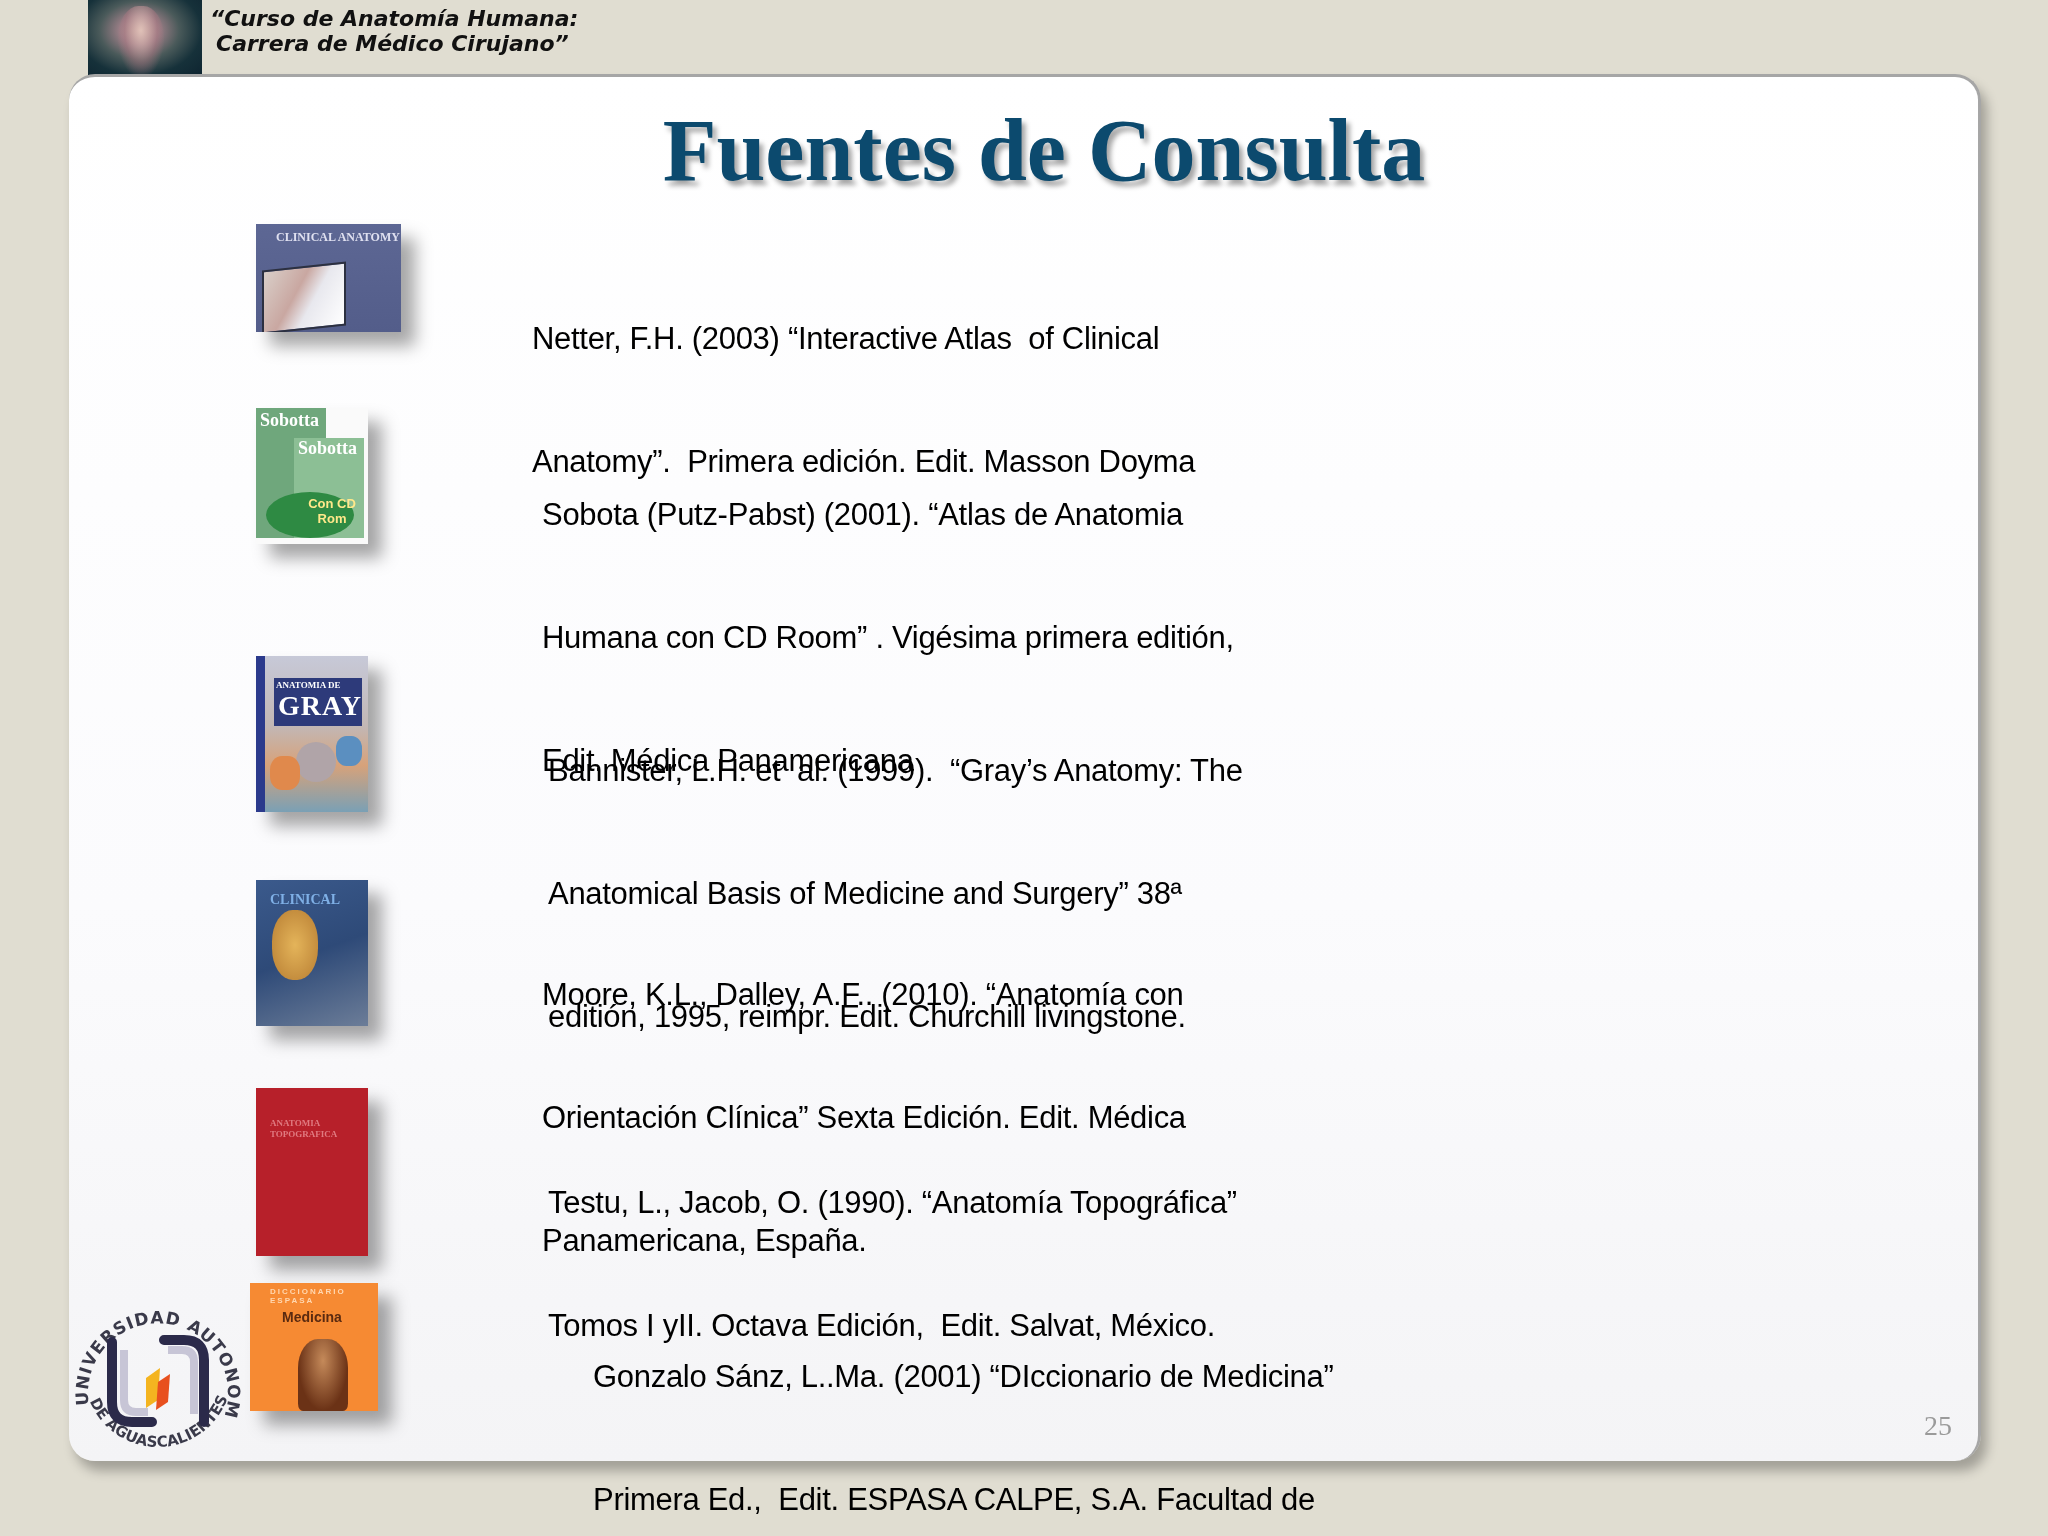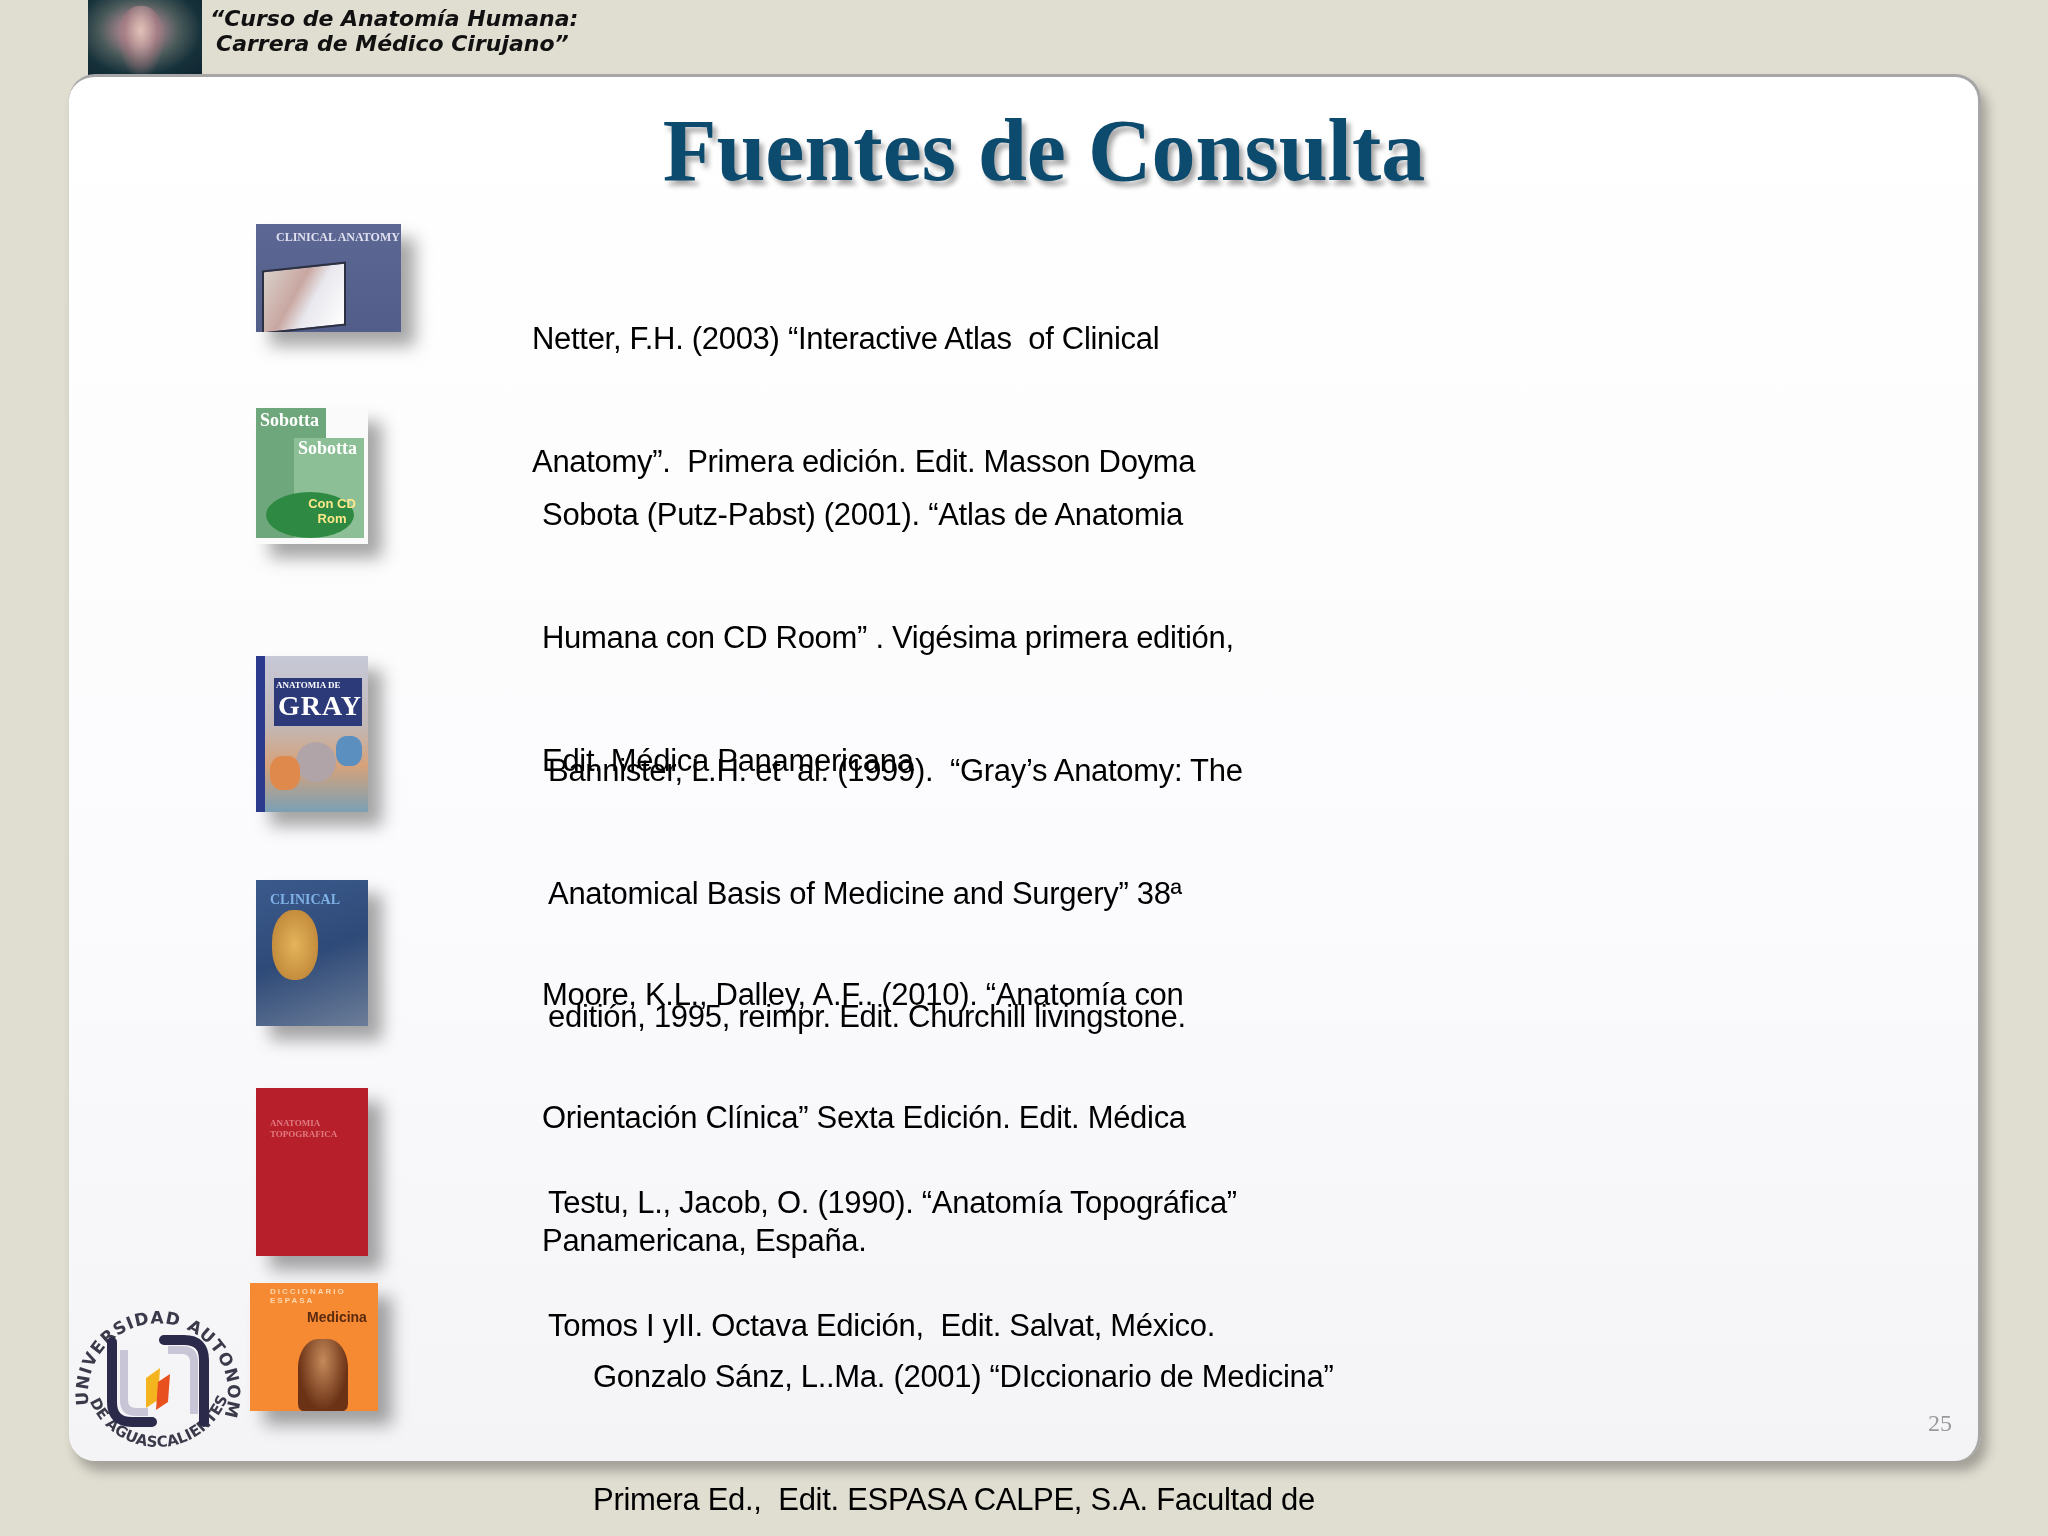--- a/index.html
+++ b/index.html
@@ -83,28 +83,28 @@
   .cover-moore .figure { position: absolute; left: 16px; top: 30px; width: 46px; height: 70px; border-radius: 45%; background: radial-gradient(ellipse, #e4b45a, #b77d32); }
   .cover-moore .t1 { left: 14px; top: 12px; font-size: 14px; color: #7fb0e6; }
   
   .cover-testut { left: 256px; top: 1088px; width: 112px; height: 168px;
     background: #b7202a; }
   .cover-testut .t1 { left: 14px; top: 30px; font-size: 9px; color: #e07a80; line-height: 11px; }
   
   .cover-dicc { left: 250px; top: 1283px; width: 128px; height: 128px;
     background: #f68a33; }
   .cover-dicc .t1 { left: 20px; top: 4px; font-size: 8px; color: #ffd7b0; letter-spacing: 2px; font-family: "Liberation Sans", sans-serif; }
-  .cover-dicc .t2 { left: 32px; top: 26px; font-size: 14px; color: #5a2a10; font-family: "Liberation Sans", sans-serif; margin-left: 25px; }
+  .cover-dicc .t2 { left: 32px; top: 26px; font-size: 14px; color: #5a2a10; font-family: "Liberation Sans", sans-serif; }
   .cover-dicc .fig { position: absolute; left: 48px; top: 56px; width: 50px; height: 72px; border-radius: 40% 40% 10% 10%;
     background: radial-gradient(ellipse at 50% 30%, #c58a5a, #6b3216 70%); }
   
   .logo { position: absolute; left: 68px; top: 1290px; width: 180px; height: 180px; }
   .page-num {
     position: absolute; right: 96px; top: 1410px;
-    font-family: "Liberation Serif", serif; font-size: 24px; color: #9a9a9a;
+    font-family: "Liberation Serif", serif; font-size: 28px; color: #9a9a9a;
   }
 </style>
 </head>
 <body>
 
 <div class="header-thumb"></div>
 <div class="header-title">
   <span>“Curso de Anatomía Humana:</span>
   <span class="line2">Carrera de Médico Cirujano”</span>
 </div>

